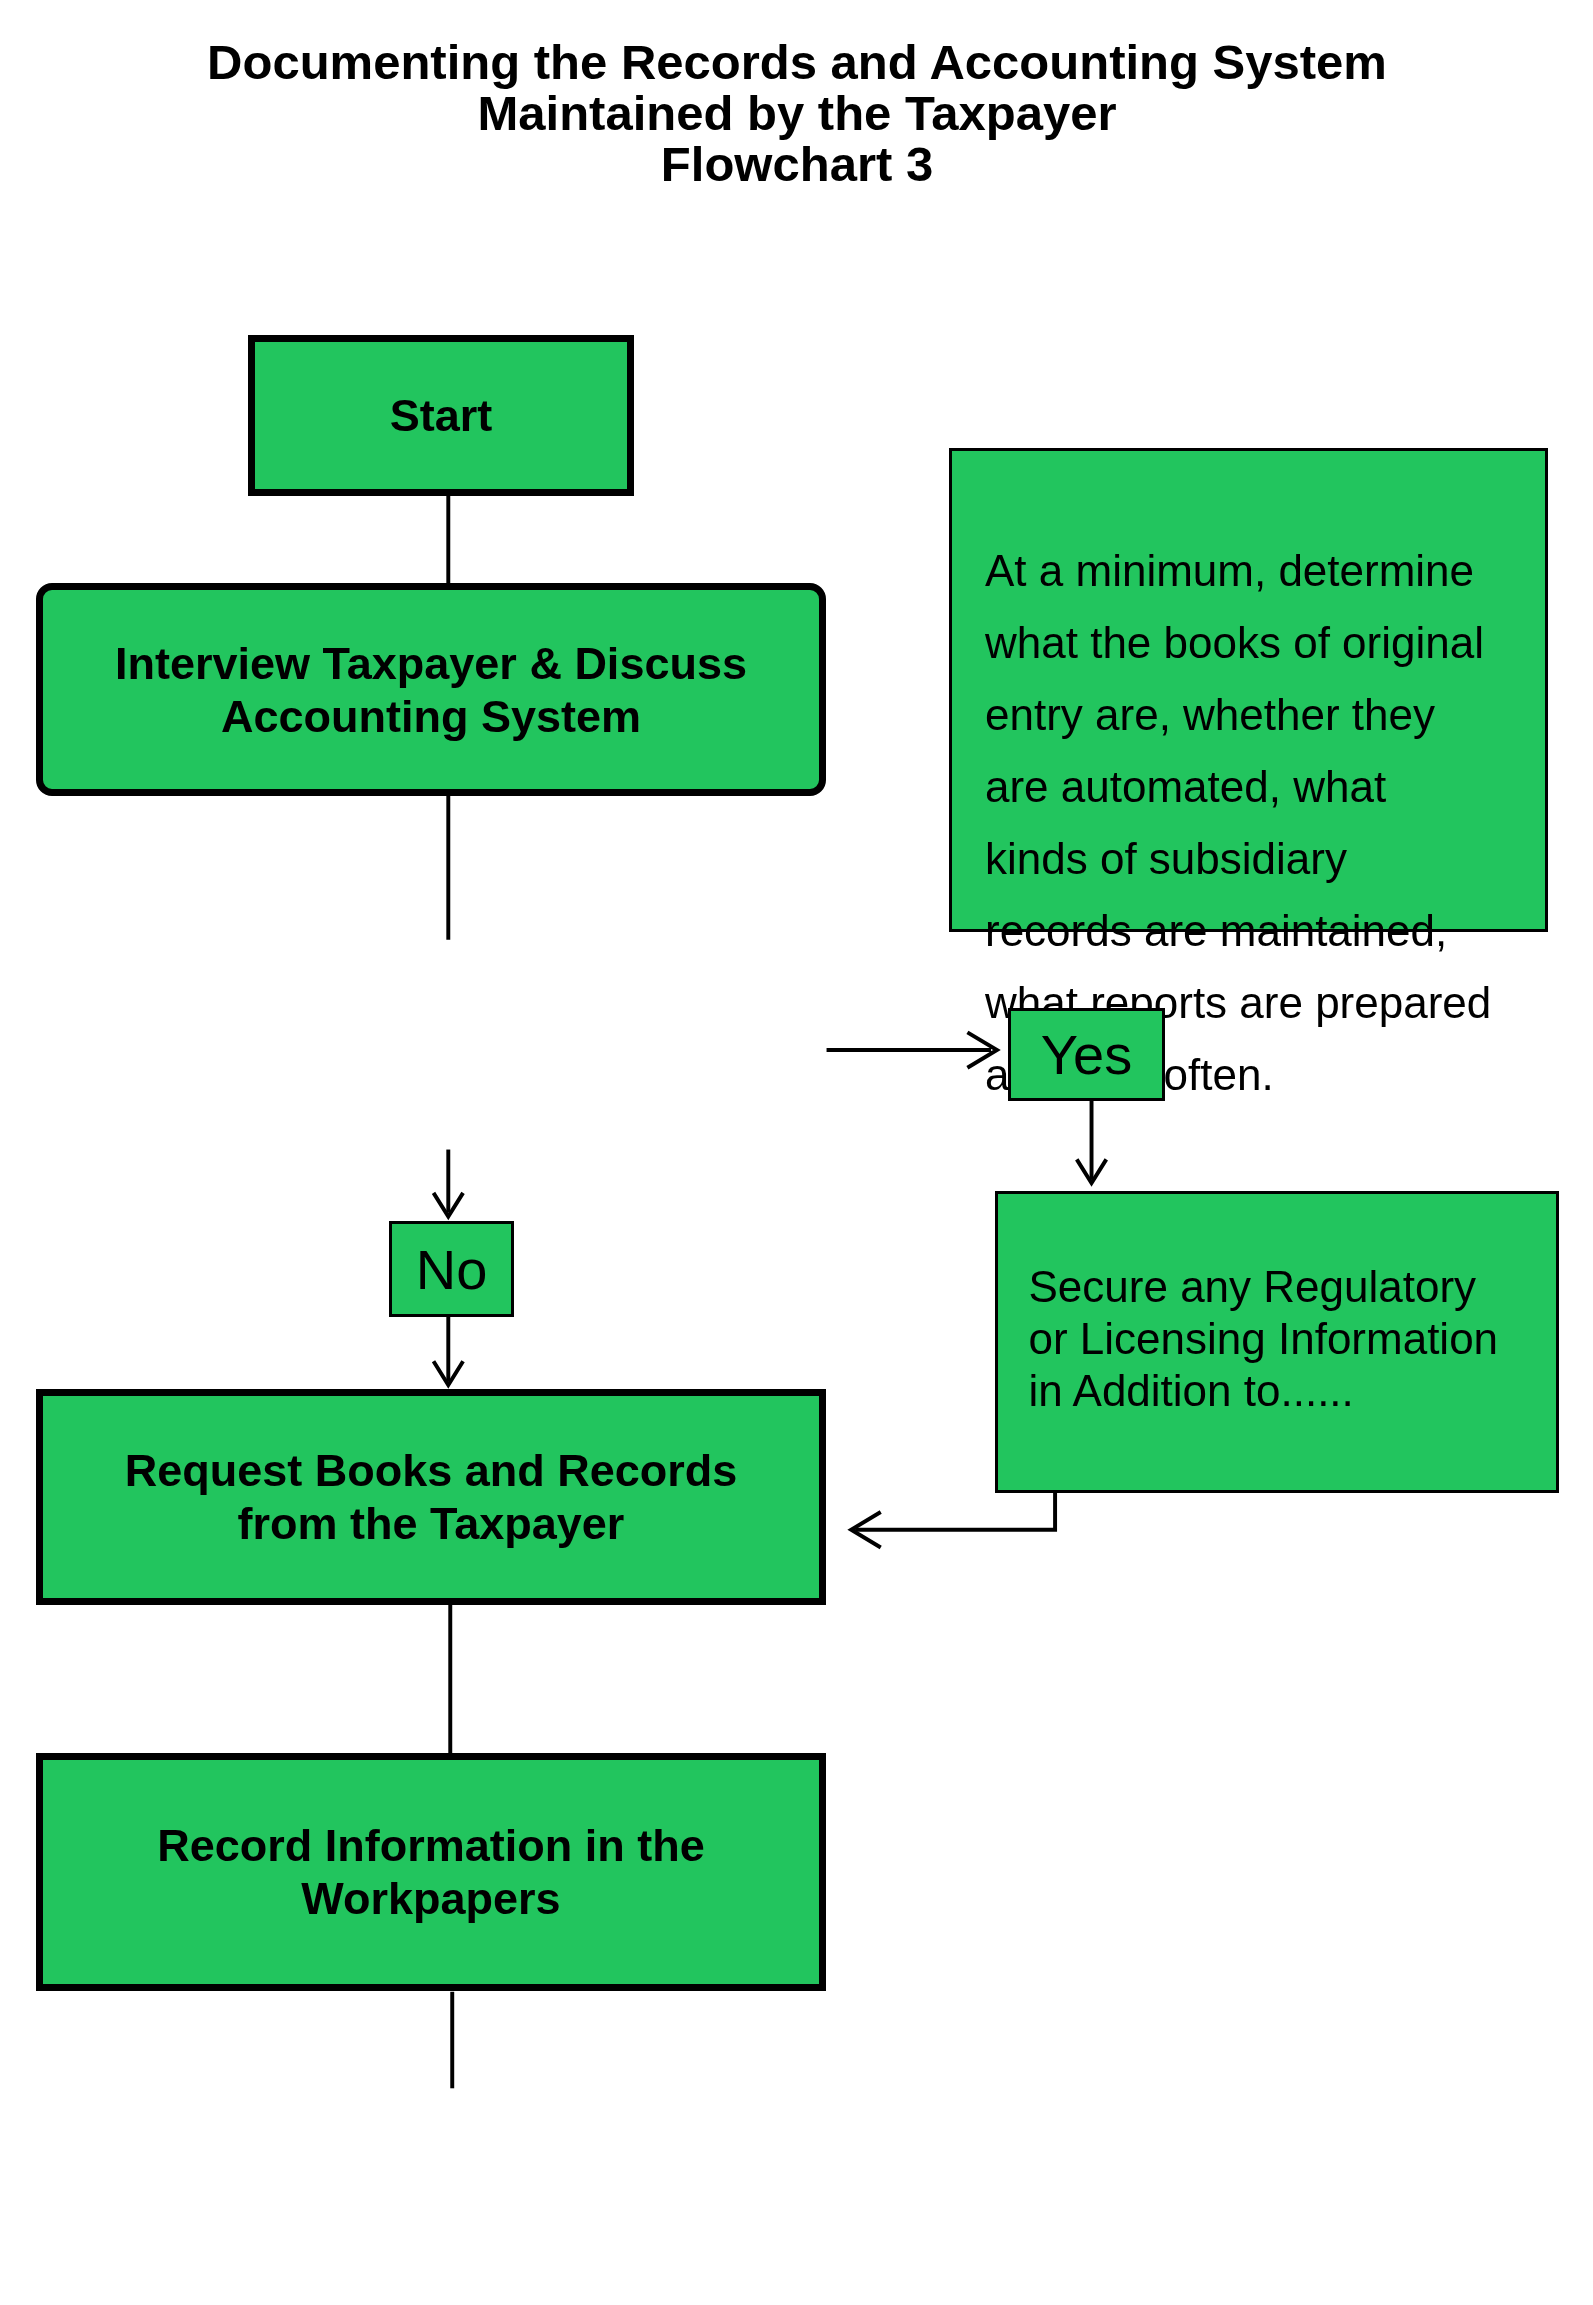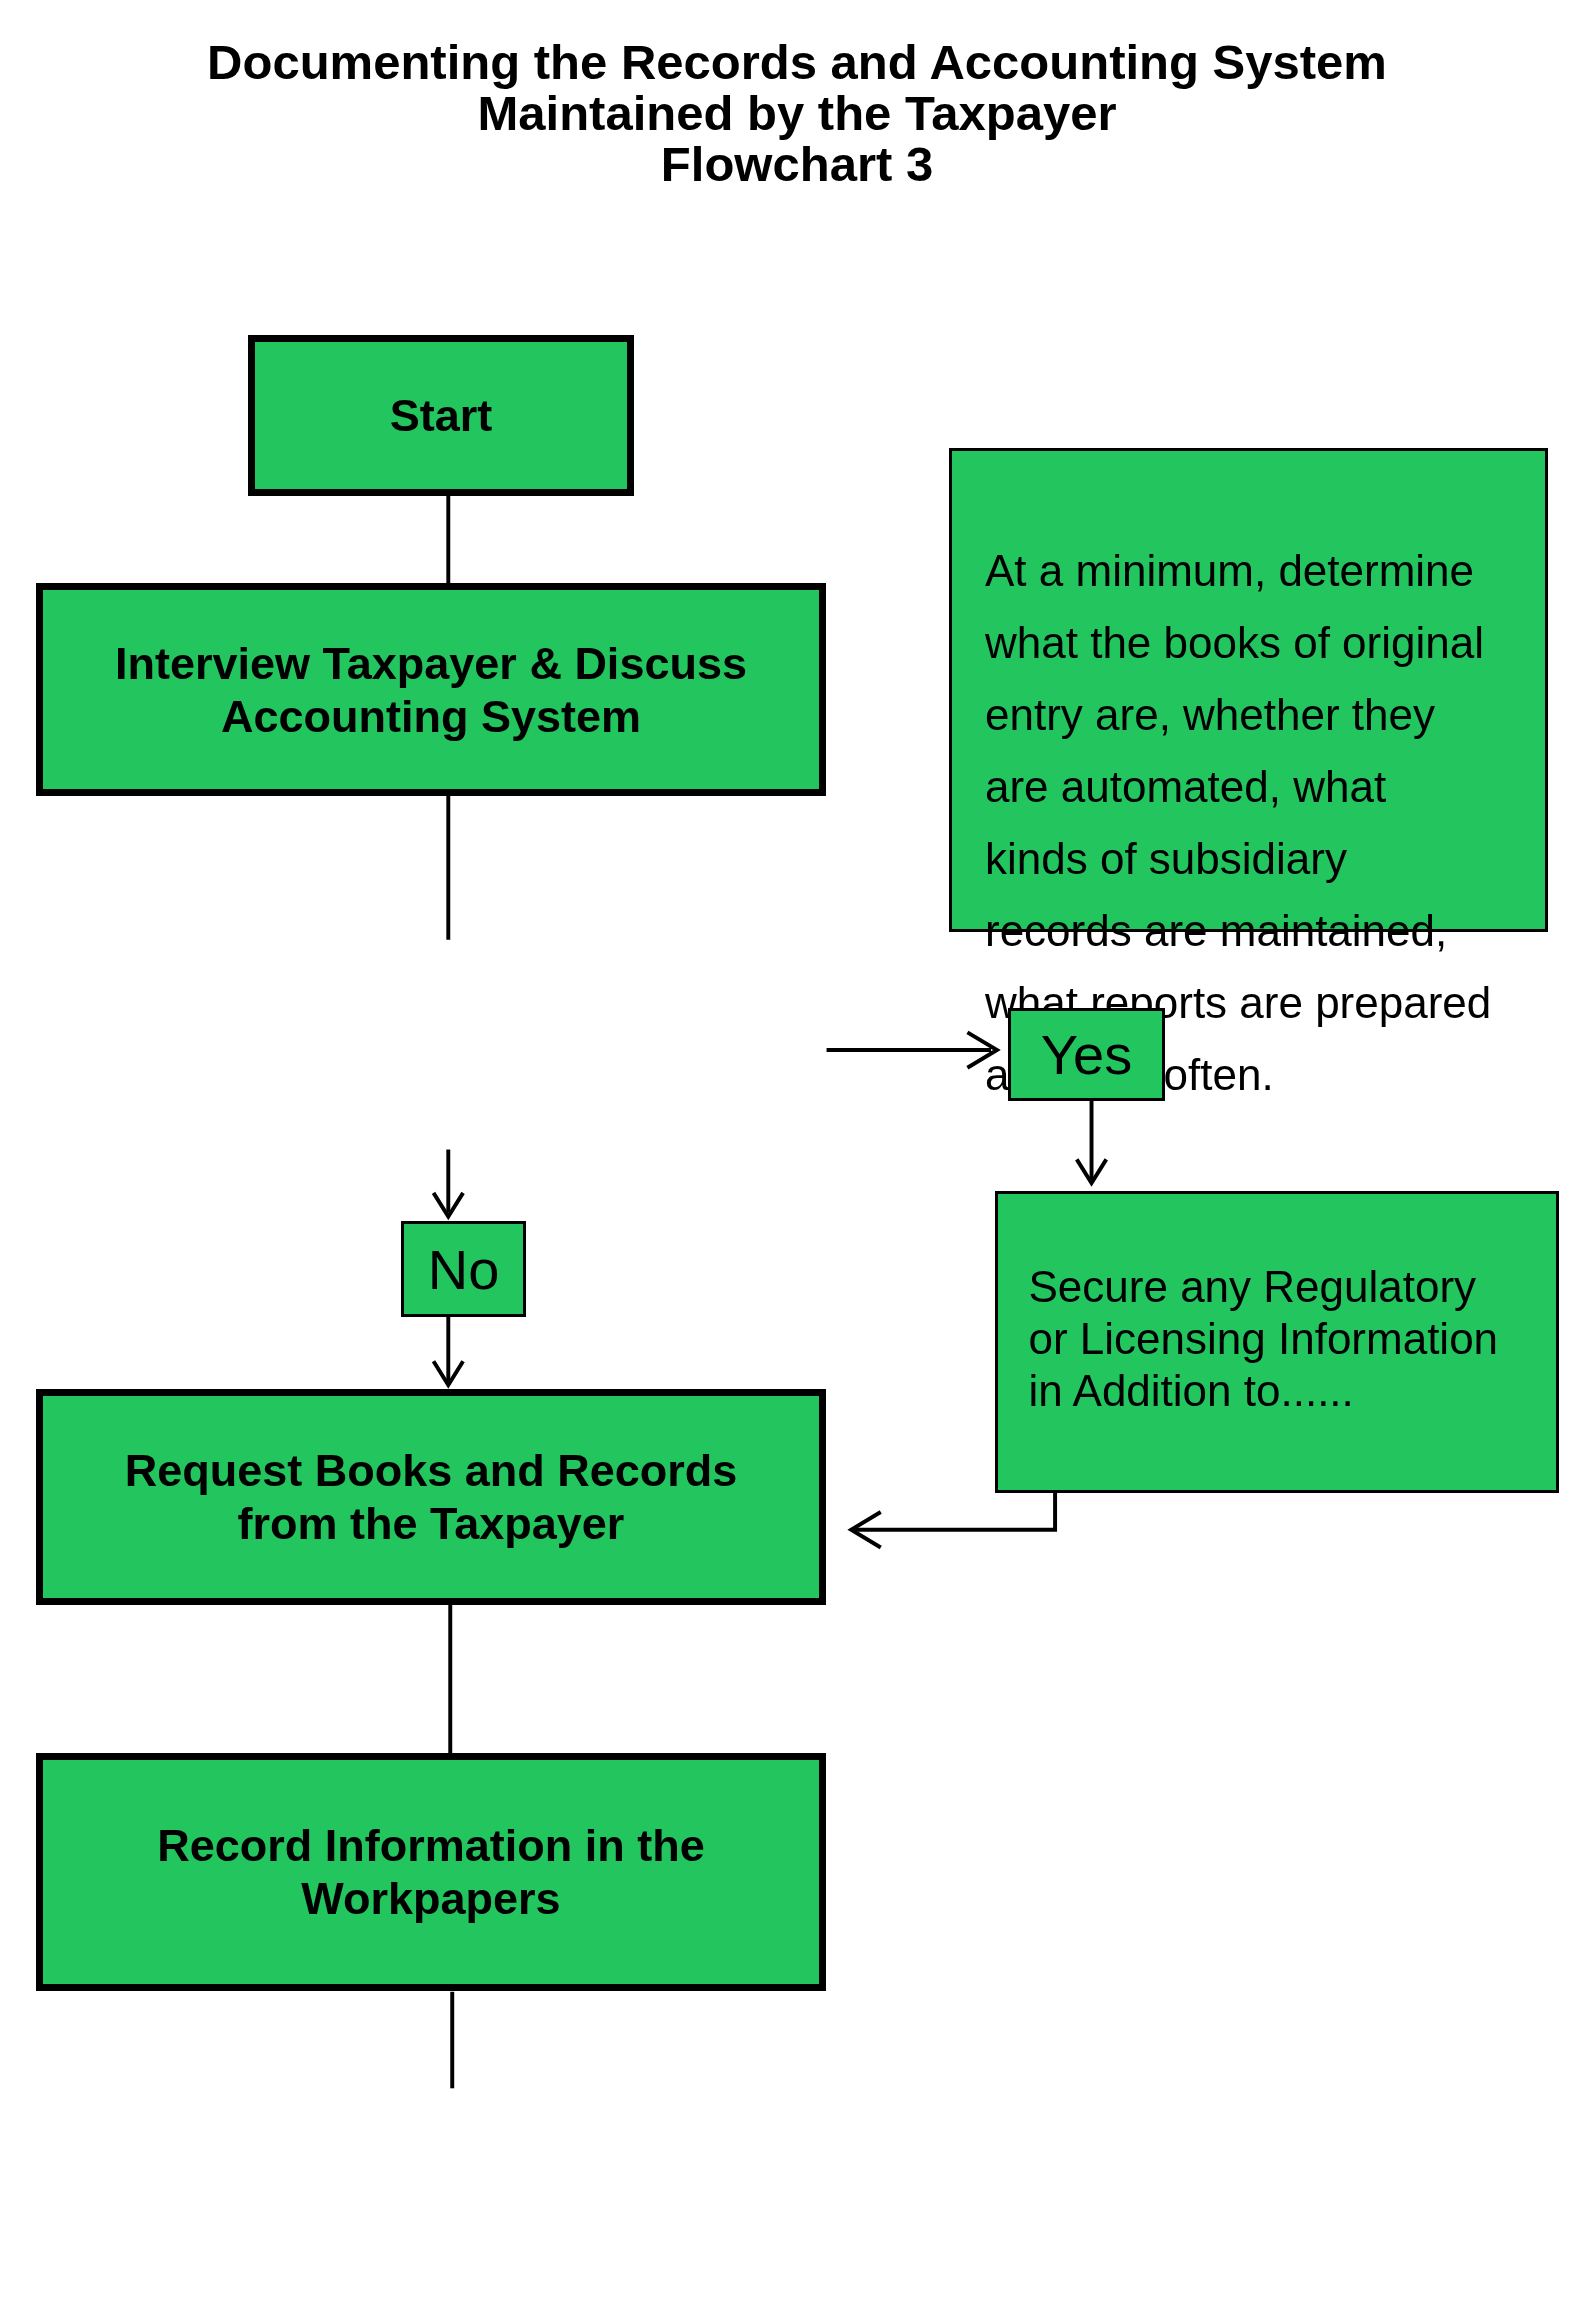--- a/index.html
+++ b/index.html
@@ -24,28 +24,28 @@
     text-align:center;white-space:pre-line;
   }
   .bd8{border:7.9px solid #000;}
   .bd4{border:3.9px solid #000;}
   .bd3{border:3px solid #000;}
   .bold-label{font-weight:bold;font-size:45px;line-height:53px;}
   .plain-label{font-weight:normal;font-size:56px;line-height:53px;}
   .para{display:block;align-items:flex-start;justify-content:flex-start;
     text-align:left;font-weight:normal;font-size:44px;}
   #start-box   {left:248px;top:335px;width:386px;height:161px;}
-  #interview-box{left:36px;top:583px;width:790px;height:213px;}
+  #interview-box{left:36px;top:583px;width:790px;height:213px;border-radius:16px;}
   #note-box    {left:949px;top:448px;width:599px;height:484px;
                 padding:11.8px 13.8px 0 33px;line-height:72px;}
   #decision-box{left:36px;top:936px;width:790px;height:214px;}
   #yes-box     {left:1008px;top:1008px;width:157px;height:93px;}
   #secure-box  {left:995px;top:1191px;width:564px;height:302px;
                 padding:14.8px 11.8px 0 30.5px;line-height:52px;}
-  #no-box      {left:389px;top:1221px;width:125px;height:96px;margin-left:12px;}
+  #no-box      {left:389px;top:1221px;width:125px;height:96px;}
   #request-box {left:36px;top:1389px;width:790px;height:216px;}
   #record-box  {left:36px;top:1753px;width:790px;height:238px;}
   #end-box     {left:248px;top:2084px;width:414px;height:160px;}
   .ln{stroke:#000;stroke-width:4;fill:none;}
 </style>
 </head>
 <body>
 
 <div id="canvas">
 

